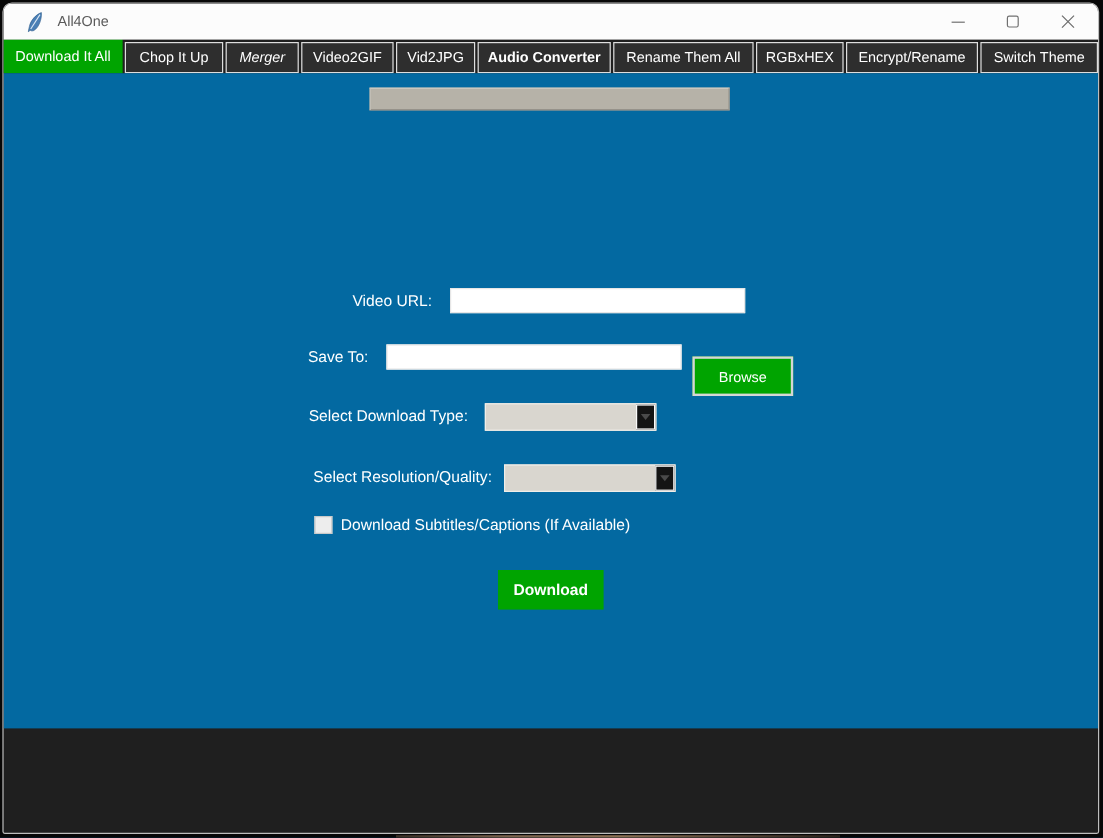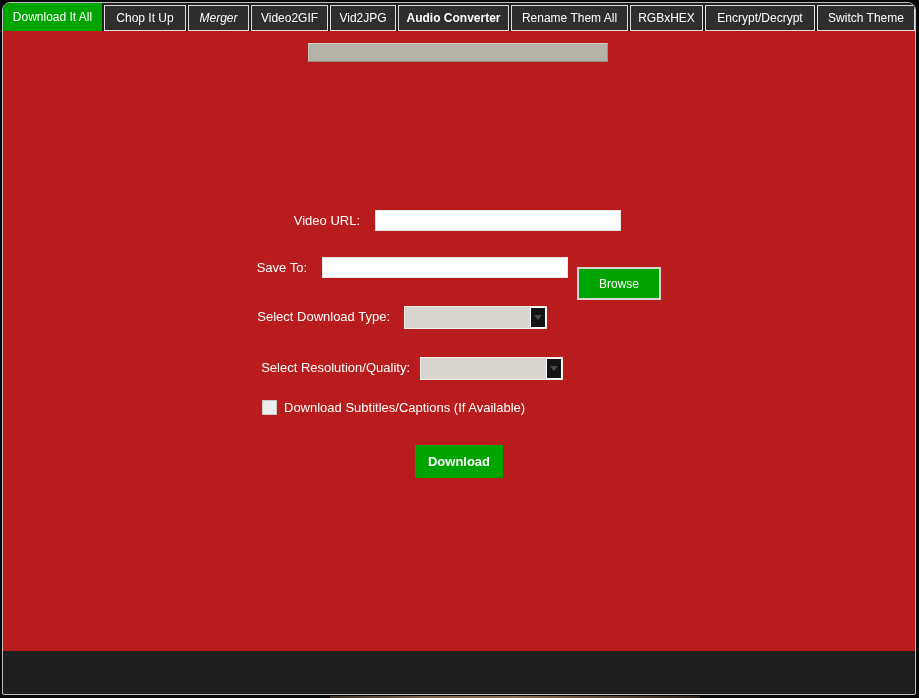--- a/index.html
+++ b/index.html
@@ -34,21 +34,21 @@
   .tab:nth-child(3){ width:61px;font-style:italic; }
   .tab:nth-child(4){ width:77px; }
   .tab:nth-child(5){ width:66px; }
   .tab:nth-child(6){ width:111px;font-weight:bold; }
   .tab:nth-child(7){ width:117px; }
   .tab:nth-child(8){ width:73px; }
   .tab:nth-child(9){ width:110px; }
   .tab:nth-child(10){ flex:1; margin-right:0;text-align:right; }
 
   
-  .content { position:relative; height:620px; background:#b91c1c; }
+  .content { position:relative; height:546px; background:#0369a1; }
 
   .progressbar { position:absolute; left:305px; top:12px; width:300px; height:19px;
                  background:#b6b2a8;
                  border-top:1px solid #d0cdc4; border-left:1px solid #c4c1b8;
                  border-right:1px solid #97948c; border-bottom:1px solid #8e8b83; }
 
   .form-label { position:absolute; color:#ffffff; font-size:13px; text-align:right; }
 
   .entry { position:absolute; width:246px; height:21px; background:#ffffff;
            border:1px solid #e6e6e6; font-size:12px; color:#111; padding:0 4px; outline:none; }
@@ -75,31 +75,51 @@
                   background:#00a400; border:none; color:#ffffff; font-size:13px;
                   font-weight:bold; font-family:"Liberation Sans", sans-serif; cursor:pointer; }
 </style>
 </head>
 <body>
 
 <div class="desktop-strip"></div>
 
 <div class="window">
 
+  <div class="titlebar">
+    <svg class="app-icon" viewBox="0 0 13 17">
+      <path d="M11.5 0.5 C7 2 2.5 7 1.5 12 L0.5 16.5 L2.2 15.3 C3 15.8 4.2 15.9 5.2 15.4 C9.2 13.4 12 6 11.5 0.5 Z" fill="#4a7fb5" stroke="#2b5a8a" stroke-width="0.5"></path>
+      <path d="M10.3 2.2 L2.6 14.2" stroke="#dce9f5" stroke-width="0.9" fill="none"></path>
+    </svg>
+    <span class="title-text">All4One</span>
+    <div class="win-controls">
+      <div class="win-btn">
+        <span class="glyph-min"></span>
+      </div>
+      <div class="win-btn">
+        <span class="glyph-max"></span>
+      </div>
+      <div class="win-btn">
+        <svg width="12" height="12" viewBox="0 0 12 12">
+          <path d="M1 1 L11 11 M11 1 L1 11" stroke="#707070" stroke-width="1.1" fill="none"></path>
+        </svg>
+      </div>
+    </div>
+  </div>
 
   <div class="tabbar">
     <div class="tab selected">Download It All</div>
     <div class="tab">Chop It Up</div>
     <div class="tab">Merger</div>
     <div class="tab">Video2GIF</div>
     <div class="tab">Vid2JPG</div>
     <div class="tab">Audio Converter</div>
     <div class="tab">Rename Them All</div>
     <div class="tab">RGBxHEX</div>
-    <div class="tab">Encrypt/Decrypt</div>
+    <div class="tab">Encrypt/Rename</div>
     <div class="tab">Switch Theme</div>
   </div>
 
   <div class="content">
 
     <div class="progressbar"></div>
 
     <label class="form-label" style="left:193px; top:179px; width:164px; line-height:21px;">Video URL:</label>
     <input class="entry" style="left: 372px; top: 179px;" type="text" value="">
 

